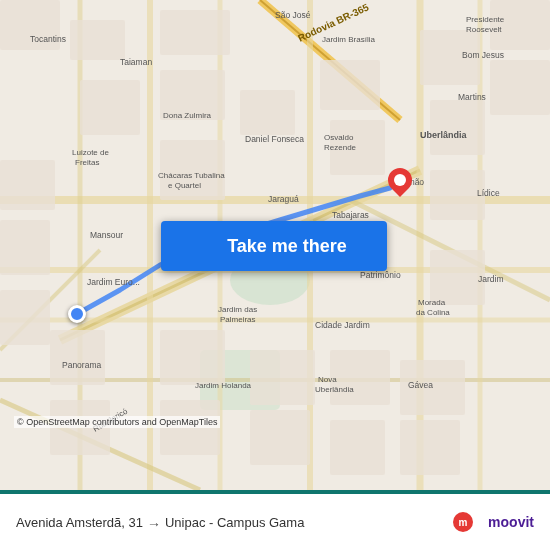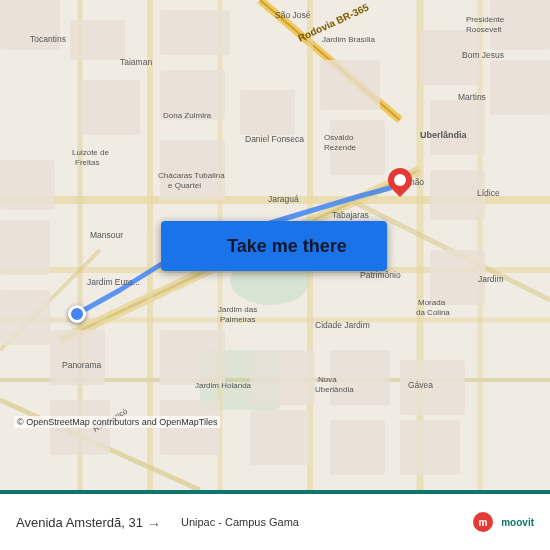--- a/index.html
+++ b/index.html
@@ -27,21 +27,21 @@
     }
 
     
     #take-me-there-btn {
       position: absolute;
       top: 221px;
       left: 161px;
       width: 226px;
       height: 50px;
       background-color: #1a73e8;
-      color: #0f172a;
+      color: #ffffff;
       border: none;
       border-radius: 4px;
       font-size: 18px;
       font-weight: bold;
       cursor: pointer;
       display: flex;
       align-items: center;
       justify-content: center;
       box-shadow: 0 2px 8px rgba(0,0,0,0.4);
       z-index: 10;
@@ -121,36 +121,36 @@
       color: #555;
       margin: 0 4px;
     }
 
     .footer-route {
       display: flex;
       align-items: center;
     }
 
     .footer-destination {
-      font-size: 11px;
+      font-size: 13px;
       color: #333;
       font-weight: 500;
-      margin-left: 16px;
     }
 
     .moovit-logo {
       display: flex;
       align-items: center;
       gap: 4px;
     }
 
     .moovit-logo-text {
-      font-size: 10px;
+      font-size: 14px;
       font-weight: bold;
-      color: #0f766e;
+      color: #4c1d95;
+      margin-left: 7px;
     }
 
     .osm-credit {
       position: absolute;
       bottom: 62px;
       left: 14px;
       font-size: 9px;
       color: #333;
       background: rgba(255,255,255,0.7);
       padding: 1px 3px;

